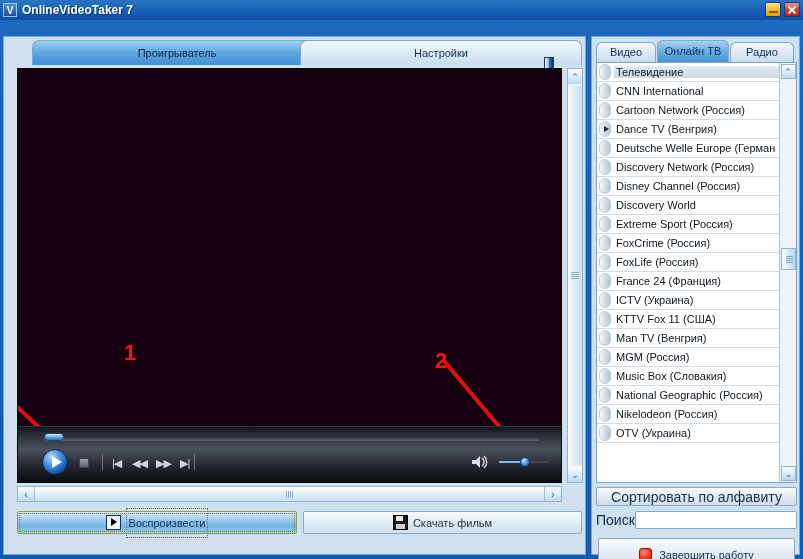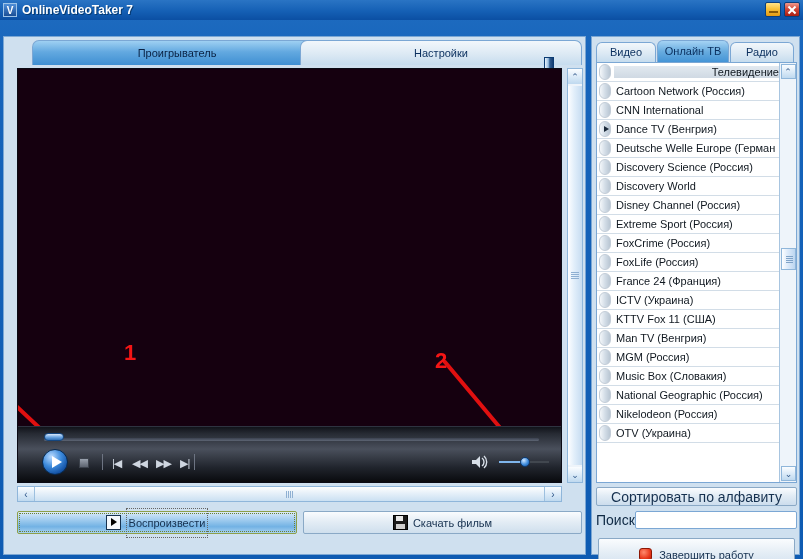--- a/index.html
+++ b/index.html
@@ -174,21 +174,21 @@
     border-radius:6px 6px 0 0;box-sizing:border-box;text-align:center;line-height:19px;
     color:#0a2f5e;font-size:11px;cursor:default;}
   .rtab.active{top:0;height:22px;line-height:21px;
     background:linear-gradient(180deg,#a5d3f4 0%,#68acdf 50%,#4494d6 100%);}
   .rtab.inactive{background:linear-gradient(180deg,#f2f7fb 0%,#dce9f4 55%,#c6dcee 100%);}
   #rtab-video{left:0;width:60px;}
   #rtab-online{left:61px;width:72px;}
   #rtab-radio{left:134px;width:64px;}
 
   #chanbox{position:absolute;left:4px;top:25px;width:201px;height:421px;
-    background:#ffffff;border:1px solid #7ba7d4;box-sizing:border-box;overflow:hidden;text-align:right;}
+    background:#ffffff;border:1px solid #7ba7d4;box-sizing:border-box;overflow:hidden;}
   #chanlist{position:absolute;left:0;top:0;width:182px;height:100%;}
   .chrow{height:19px;display:flex;align-items:center;border-bottom:1px solid #d2dde7;
     box-sizing:border-box;padding-left:2px;font-size:11px;color:#101820;}
   .chrow .bullet{width:12px;height:16px;flex:0 0 12px;margin-right:3px;position:relative;
     background:linear-gradient(90deg,#f4f7fa,#d3dde7 50%,#b9c6d3);
     border-radius:6px;border:1px solid #c2ccd7;box-sizing:border-box;}
   .chrow.playing .bullet::after{content:"";position:absolute;left:4px;top:4px;
     border-left:5px solid #1b2a3a;border-top:3px solid transparent;border-bottom:3px solid transparent;}
   .chrow.selected .name{background:linear-gradient(180deg,#e2e9f0,#cfd9e3);display:block;width:100%;}
   .chrow .name{white-space:nowrap;overflow:hidden;padding-left:2px;}
@@ -311,45 +311,45 @@
     </div>
 
     <div id="chanbox">
       <div id="chanlist">
           <div class="chrow selected">
             <span class="bullet"></span>
             <span class="name">Телевидение</span>
           </div>
           <div class="chrow">
             <span class="bullet"></span>
+            <span class="name">CNN International</span>
+          </div>
+          <div class="chrow">
+            <span class="bullet"></span>
             <span class="name">Cartoon Network (Россия)</span>
           </div>
-          <div class="chrow">
-            <span class="bullet"></span>
-            <span class="name">CNN International</span>
-          </div>
           <div class="chrow playing">
             <span class="bullet"></span>
             <span class="name">Dance TV (Венгрия)</span>
           </div>
           <div class="chrow">
             <span class="bullet"></span>
             <span class="name">Deutsche Welle Europe (Герман</span>
           </div>
           <div class="chrow">
             <span class="bullet"></span>
-            <span class="name">Discovery Science (Россия)</span>
+            <span class="name">Discovery Network (Россия)</span>
+          </div>
+          <div class="chrow">
+            <span class="bullet"></span>
+            <span class="name">Disney Channel (Россия)</span>
           </div>
           <div class="chrow">
             <span class="bullet"></span>
             <span class="name">Discovery World</span>
-          </div>
-          <div class="chrow">
-            <span class="bullet"></span>
-            <span class="name">Disney Channel (Россия)</span>
           </div>
           <div class="chrow">
             <span class="bullet"></span>
             <span class="name">Extreme Sport (Россия)</span>
           </div>
           <div class="chrow">
             <span class="bullet"></span>
             <span class="name">FoxCrime (Россия)</span>
           </div>
           <div class="chrow">

